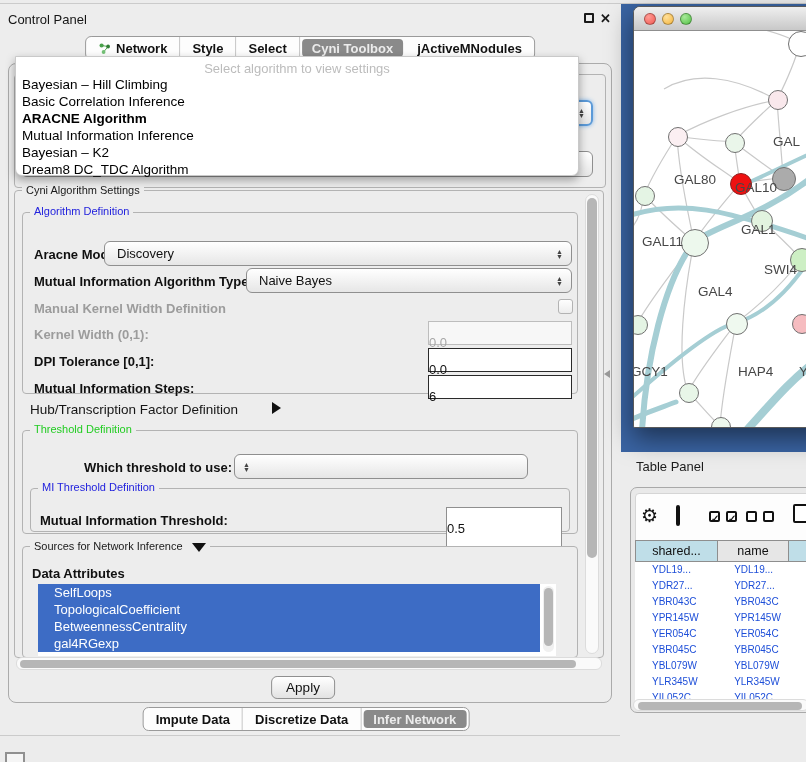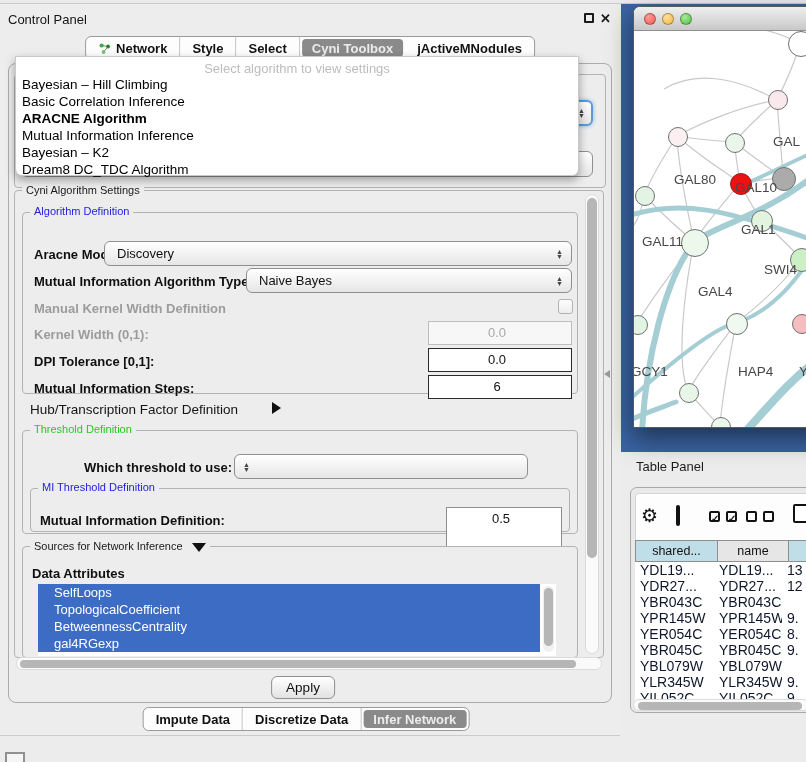--- a/index.html
+++ b/index.html
@@ -22,22 +22,22 @@
   .grp{border:1px solid #B3B3B3;border-radius:4px;}
   .grp-ttl{position:absolute;background:#EDEDED;padding:0 4px;font-size:11px;color:#1a1a1a;white-space:nowrap;}
   .grp-ttl.blue{color:#2222DD;}
   .grp-ttl.green{color:#22CC22;}
   .lbl{font-size:13px;font-weight:700;color:#101010;white-space:nowrap;}
   .lbl.dis{color:#9C9C9C;}
   .combo{display:flex;align-items:center;background:linear-gradient(#FFFFFF,#E6E6E6);
          border:1px solid #8F8F8F;border-radius:6px;font-size:13px;padding:0 8px;}
   .combo .ctext{flex:1;padding-left:4px;}
   .spin{display:flex;flex-direction:column;align-items:center;line-height:5px;font-size:7px;color:#444;}
-  .field{background:#FFFFFF;border:1px solid #2A2A2A;font-size:13px;text-align:center;
-         padding:3px 6px 0 0;}
+  .field{background:#FFFFFF;border:1px solid #2A2A2A;font-size:13px;text-align:left;
+         padding:13px 6px 0 0;}
   .field.dis{background:#F7F7F7;border:1px solid #BDBDBD;color:#A8A8A8;}
   .chk{background:linear-gradient(#FEFEFE,#EDEDED);border:1px solid #B3B3B3;border-radius:3px;}
   .chev-right{width:0;height:0;border-top:6px solid transparent;border-bottom:6px solid transparent;
               border-left:9px solid #111;display:inline-block;}
   .tri-down{width:0;height:0;border-left:7px solid transparent;border-right:7px solid transparent;
             border-top:9px solid #111;display:inline-block;}
   .listbox{background:#FFFFFF;overflow:hidden;}
   .listitem{height:17px;line-height:17px;font-size:13px;color:#FFFFFF;background:#3D6CC5;
             padding-left:16px;margin-right:16px;}
   .sbar-v{background:#FAFAFA;border:1px solid #DCDCDC;border-radius:7px;}
@@ -68,21 +68,21 @@
   .subwin-inner{background:#FDFDFD;border:1px solid #D5D5D5;border-radius:4px;}
   .gear{font-size:19px;color:#111;line-height:19px;}
   .cols-icon{width:17px;height:17px;border:2px solid #111;border-radius:3px;position:relative;}
   .cols-icon:before{content:"";position:absolute;left:50%;top:0;bottom:0;width:2px;background:#111;margin-left:-1px;}
   .cb{width:11px;height:11px;border:2px solid #111;border-radius:2px;font-size:10px;line-height:11px;
       text-align:center;font-weight:700;color:#111;}
   .doc-icon{width:15px;height:19px;border:2px solid #111;border-radius:2px;background:#FFF;}
   .th{font-size:12.5px;text-align:center;line-height:21px;border-right:1px solid #8E8E8E;
       border-top:1px solid #8E8E8E;border-bottom:1px solid #8E8E8E;color:#111;}
   .trow{display:flex;height:16px;background:#FFFFFF;}
-  .td{font-size:14px;line-height:16px;padding-left:5px;white-space:nowrap;overflow:hidden;color:#0f172a;}
+  .td{font-size:10px;line-height:16px;padding-left:17px;white-space:nowrap;overflow:hidden;color:#1d4ed8;}
 </style>
 </head>
 <body>
 
 <div id="app">
 
   <div class="a hairline" style="left:0;top:3px;width:806px;"></div>
 
   
   <div class="a cp" style="left:0;top:4px;width:620px;height:731px;">
@@ -189,21 +189,21 @@
     <div class="a combo" style="left:234px;top:450px;width:294px;height:25px;">
       <span class="spin">
           <span>▲</span>
           <span>▼</span>
         </span>
     </div>
 
     <div class="a grp" style="left:30px;top:484px;width:540px;height:44px;"></div>
     <span class="a grp-ttl blue" style="left:38px;top:477px;">MI Threshold Definition</span>
 
-    <span class="a lbl" style="left:40px;top:509px;">Mutual Information Definition:</span>
+    <span class="a lbl" style="left:40px;top:509px;">Mutual Information Threshold:</span>
     <div class="a field" style="left:446px;top:503px;width:116px;height:40px;border:1px solid #8F8F8F;">0.5</div>
 
     <div class="a grp" style="left:22px;top:542px;width:556px;height:112px;"></div>
     <span class="a grp-ttl" style="left:30px;top:536px;">
       <span>Sources for Network Inference</span>
       <span class="tri-down" style="margin-left:6px;vertical-align:middle;"></span>
     </span>
     <span class="a lbl" style="left:32px;top:562px;">Data Attributes</span>
 
     <div class="a listbox" style="left:38px;top:580px;width:518px;height:72px;">

